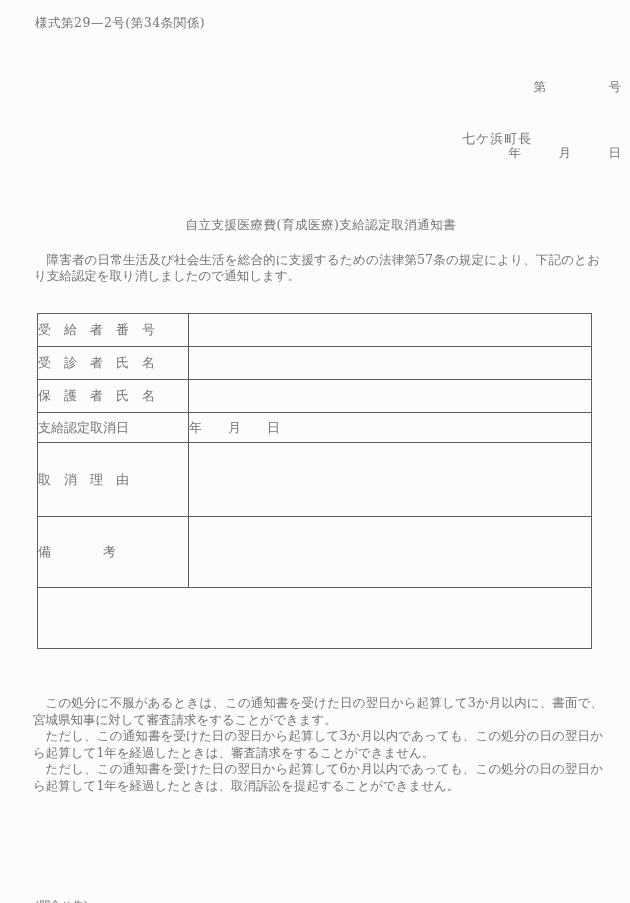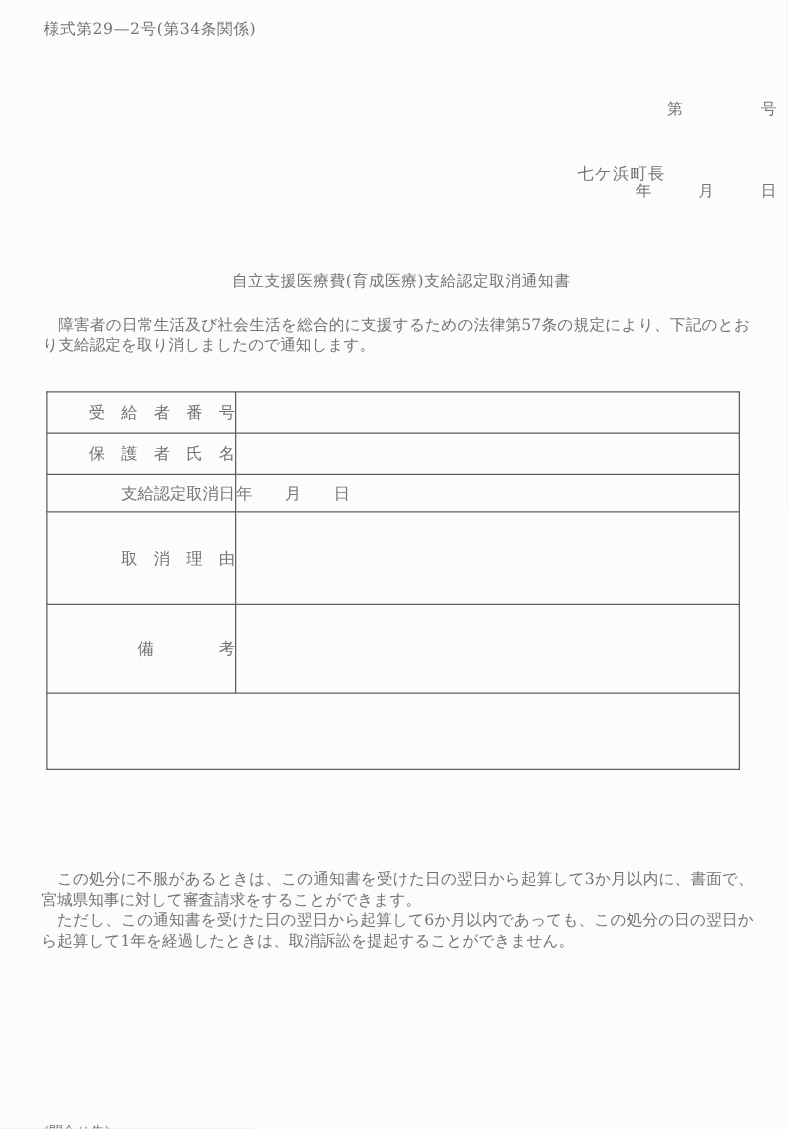--- a/index.html
+++ b/index.html
@@ -60,21 +60,21 @@
     border-collapse: collapse;
     table-layout: fixed;
   }
   .form-table td {
     border: 1px solid #5e5e5e;
     padding: 0;
     vertical-align: middle;
   }
   .label-cell {
     width: 150px;
-    text-align: right;
+    text-align: left;
     font-size: 13px;
     white-space: pre;
   }
   .value-cell {
     font-size: 13px;
     padding-left: 27px;
     white-space: pre;
   }
   .notes {
     position: absolute;
@@ -110,20 +110,24 @@
 
   <div class="intro">障害者の日常生活及び社会生活を総合的に支援するための法律第57条の規定により、下記のとおり支給認定を取り消しましたので通知します。</div>
 
   <table class="form-table">
     <tbody>
         <tr style="height:33px;">
       <td class="label-cell">受　給　者　番　号</td>
       <td class="value-cell"></td>
     </tr>
     <tr style="height:33px;">
+      <td class="label-cell">受　診　者　氏　名</td>
+      <td class="value-cell"></td>
+    </tr>
+    <tr style="height:33px;">
       <td class="label-cell">保　護　者　氏　名</td>
       <td class="value-cell"></td>
     </tr>
     <tr style="height:30px;">
       <td class="label-cell">支給認定取消日</td>
       <td class="value-cell">年　　月　　日</td>
     </tr>
     <tr style="height:74px;">
       <td class="label-cell">取　消　理　由</td>
       <td class="value-cell"></td>
@@ -133,18 +137,19 @@
       <td class="value-cell"></td>
     </tr>
     <tr style="height:61px;">
       <td colspan="2"></td>
     </tr>
   </tbody>
     </table>
 
   <div class="notes">
     <p>この処分に不服があるときは、この通知書を受けた日の翌日から起算して3か月以内に、書面で、宮城県知事に対して審査請求をすることができます。</p>
+    <p>ただし、この通知書を受けた日の翌日から起算して3か月以内であっても、この処分の日の翌日から起算して1年を経過したときは、審査請求をすることができません。</p>
     <p>ただし、この通知書を受けた日の翌日から起算して6か月以内であっても、この処分の日の翌日から起算して1年を経過したときは、取消訴訟を提起することができません。</p>
   </div>
 
   <div class="contact">(問合せ先)</div>
 
 </div>
 
 </body></html>

